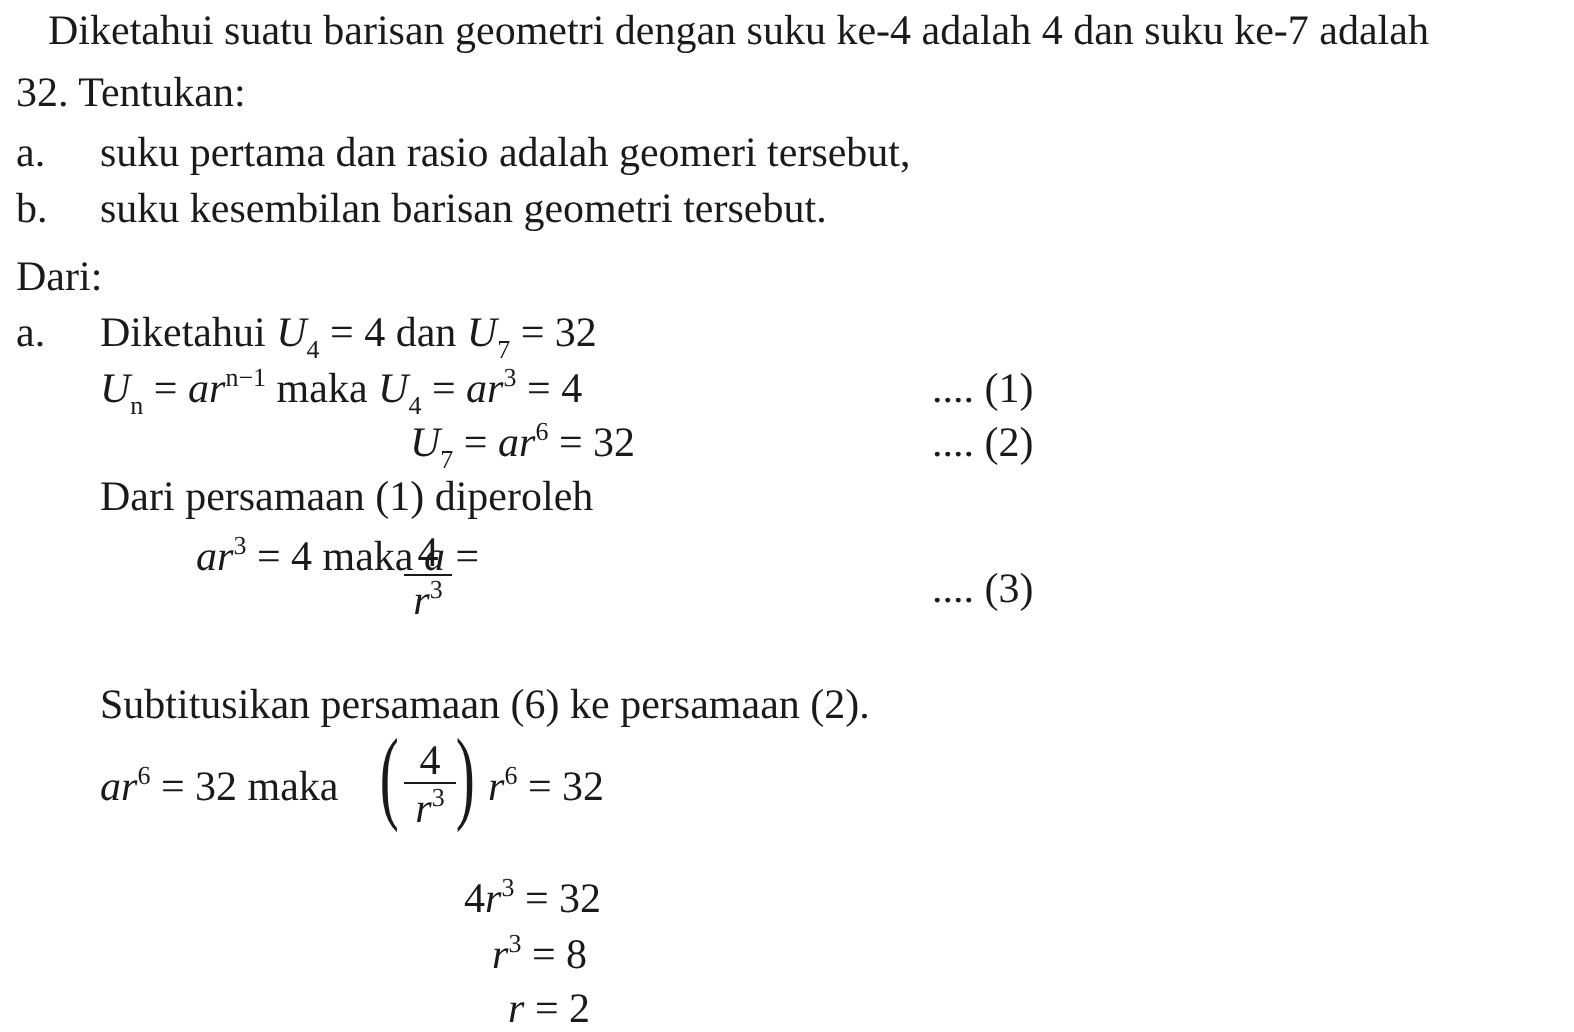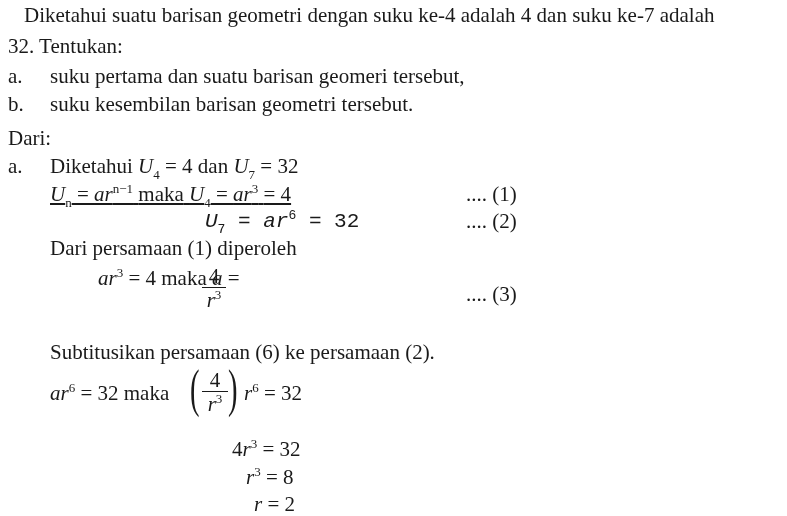--- a/index.html
+++ b/index.html
@@ -17,46 +17,46 @@
   .frac .num, .frac .den { display: block; line-height: 1; }
   .frac .bar { display: block; border-top: 1.3px solid #1a1a1a; }
   .paren { position: absolute; font-size: 52px; line-height: 1; font-weight: 300; transform: scaleX(0.55); }
 </style>
 </head>
 <body>
 
 <div class="ln" style="left:24px; top:5px;">Diketahui suatu barisan geometri dengan suku ke-4 adalah 4 dan suku ke-7 adalah</div>
 <div class="ln" style="left:8px; top:36px;">32. Tentukan:</div>
 <div class="ln" style="left:8px; top:66px;">a.</div>
-<div class="ln" style="left:50px; top:66px;">suku pertama dan suatu barisan geomeri tersebut,</div>
+<div class="ln" style="left:50px; top:66px;">suku pertama dan rasio adalah geomeri tersebut,</div>
 <div class="ln" style="left:8px; top:94px;">b.</div>
 <div class="ln" style="left:50px; top:94px;">suku kesembilan barisan geometri tersebut.</div>
 
 <div class="ln" style="left:8px; top:128px;">Dari:</div>
 <div class="ln" style="left:8px; top:156px;">a.</div>
 
 <div class="ln" style="left:50px; top:156px;">
   <span>Diketahui</span>
   <span class="it">U</span><sub>4</sub>
   <span>= 4 dan</span>
   <span class="it">U</span><sub>7</sub>
   <span>= 32</span>
 </div>
 
-<div class="ln" style="left:50px; top:184px;text-decoration:underline;">
+<div class="ln" style="left:50px; top:184px;">
   <span class="it">U</span><sub>n</sub>
   = <span class="it">ar</span><sup>n−1</sup>
   <span>maka</span>
   <span class="it">U</span><sub>4</sub>
   = <span class="it">ar</span><sup>3</sup>
   <span>= 4</span>
 </div>
 <div class="ln" style="left:466px; top:184px;">.... (1)</div>
 
-<div class="ln" style="left:205px; top:211px;font-family:Liberation Mono, monospace;">
+<div class="ln" style="left:205px; top:211px;">
   <span class="it">U</span><sub>7</sub>
   = <span class="it">ar</span><sup>6</sup>
   <span>= 32</span>
 </div>
 <div class="ln" style="left:466px; top:211px;">.... (2)</div>
 
 <div class="ln" style="left:50px; top:238px;">Dari persamaan (1) diperoleh</div>
 
 <div class="ln" style="left:50px; top:268px;margin-left:48px;">
   <span class="it">ar</span><sup>3</sup>

